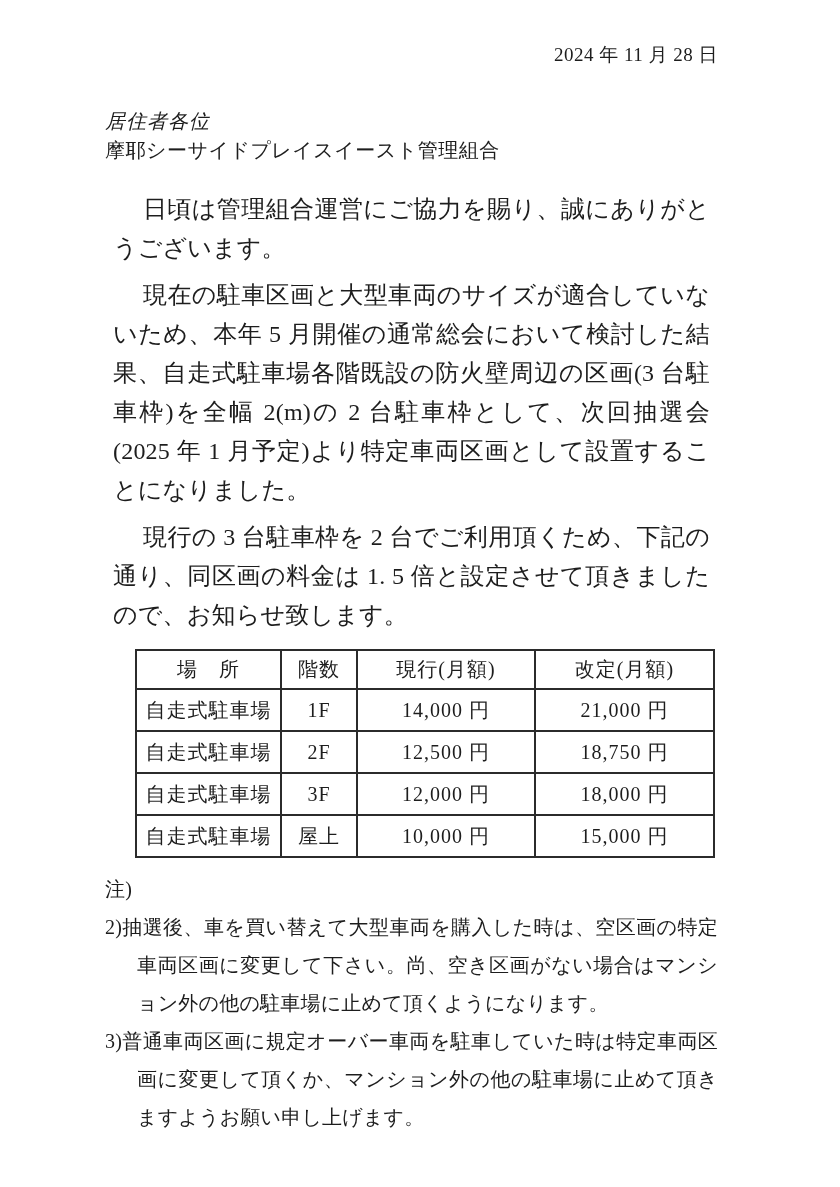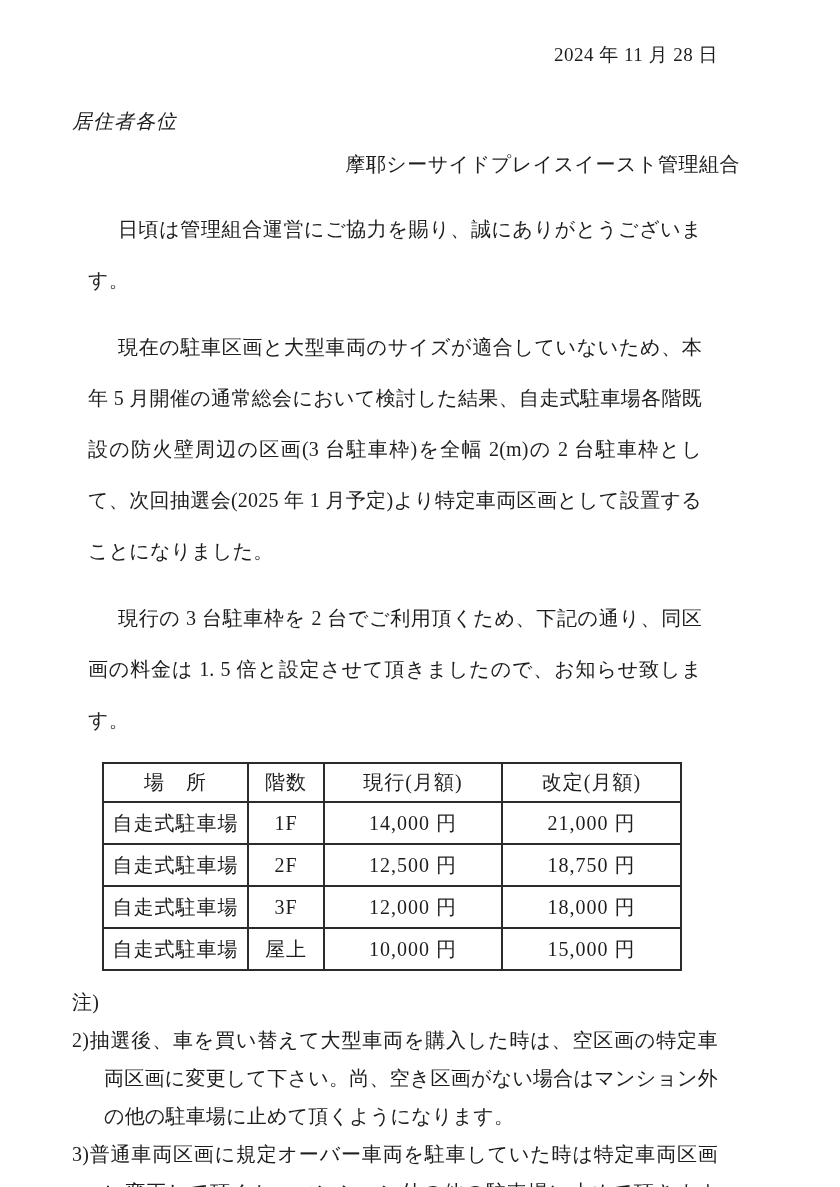--- a/index.html
+++ b/index.html
@@ -12,60 +12,60 @@
     height: 1187px;
     overflow: hidden;
     font-family: "Liberation Serif", "DejaVu Serif", serif;
     color: #1d1d1d;
   }
   .page {
     position: relative;
     width: 840px;
     height: 1187px;
     box-sizing: border-box;
-    padding: 42px 122px 0 72px;
+    padding: 42px 122px 0 105px;
     background: #ffffff;
   }
   .doc-date {
     font-size: 19px;
     line-height: 26px;
     text-align: right;
     letter-spacing: 0.5px;
   }
   .addressee {
     margin-top: 40px;
     font-size: 20px;
     line-height: 27px;
     letter-spacing: 1px;
     font-style: italic;
   }
   .org-line {
-    margin-top: 16px;
+    margin-top: 2px;
     margin-right: -22px;
-    text-align: right;
+    text-align: left;
     font-size: 20px;
     line-height: 27px;
     letter-spacing: 0.5px;
   }
   .title-wrap {
     margin-top: 30px;
     text-align: center;
   }
   .notice-title {
     display: inline-block;
     font-size: 24px;
     font-weight: 600;
     letter-spacing: 1px;
     padding: 0 4px 3px 4px;
     border-bottom: 4px double #2b2b2b;
   }
   .para {
-    margin: 16px;
-    font-size: 20px;
-    line-height: 51px;
+    margin: 8px;
+    font-size: 24px;
+    line-height: 39px;
     text-align: justify;
     text-indent: 30px;
     letter-spacing: 0.2px;
   }
   .para.p1 { margin-top: 26px; }
   .para.p2 { margin-top: 4px; }
   .para.p3 { margin-top: 8px; }
   table.rate-table {
     margin: 14px 0 0 30px;
     width: 578px;

